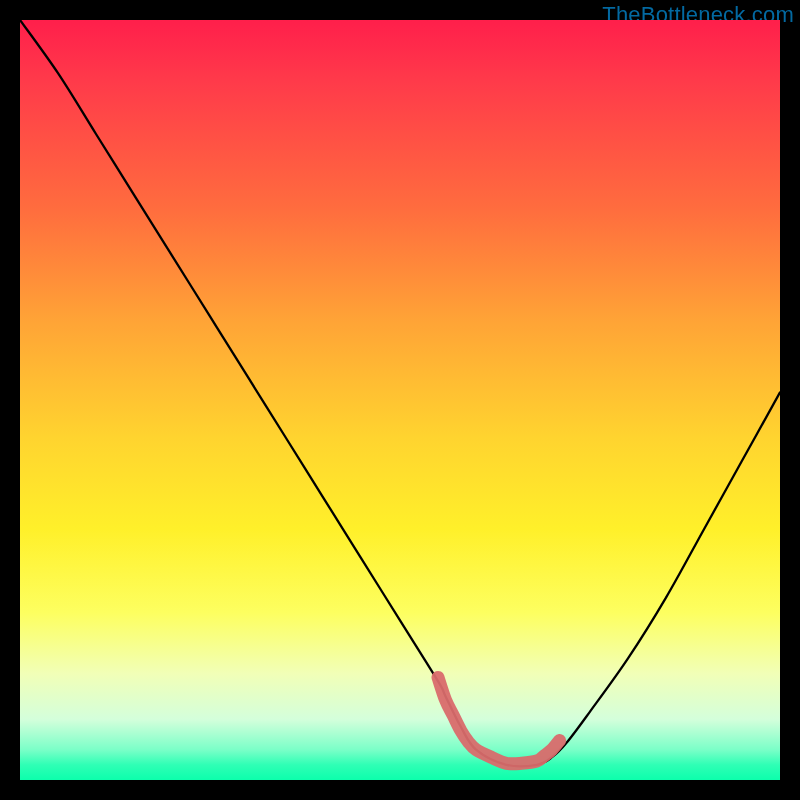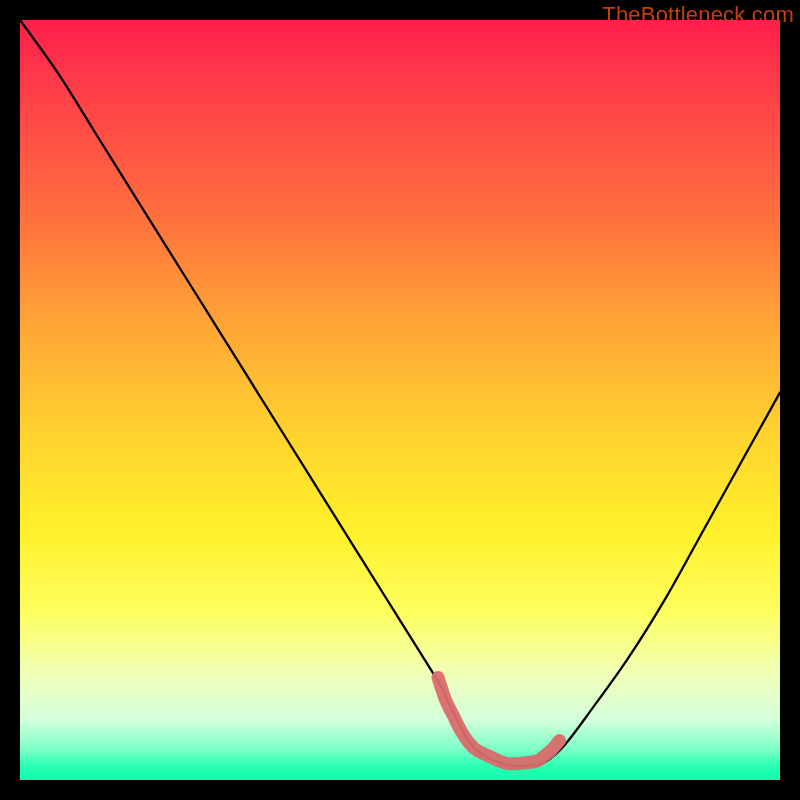--- a/index.html
+++ b/index.html
@@ -37,21 +37,21 @@
       #d4ffdb 92%,
       #7bffc8 96%,
       #2fffb5 98%,
       #0cffac 100%
     );
   }
   .watermark {
     position: absolute;
     top: 2px;
     right: 6px;
-    color: #c2410c;
+    color: #0369a1;
     font-size: 22px;
     font-weight: 500;
     letter-spacing: 0.2px;
     user-select: none;
   }
   svg.curve {
     position: absolute;
     left: 0;
     top: 0;
     width: 760px;

